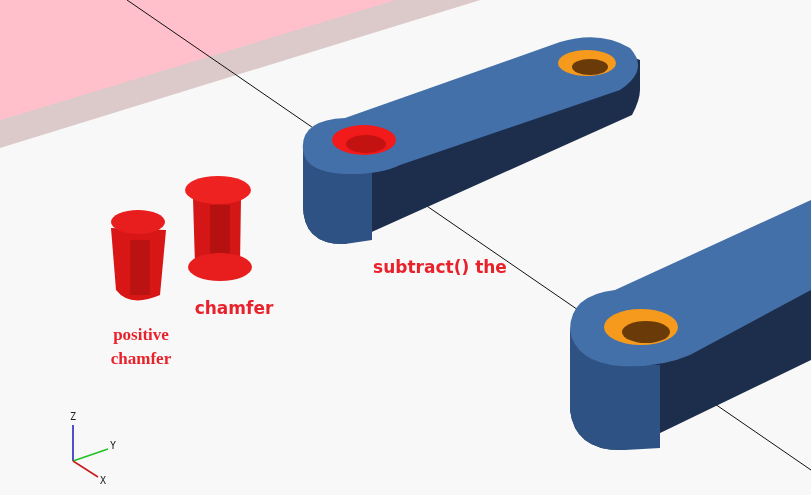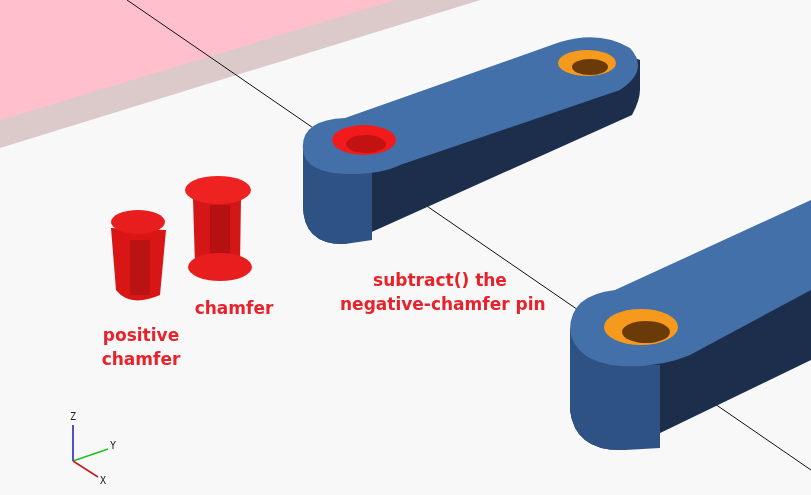--- a/index.html
+++ b/index.html
@@ -57,28 +57,27 @@
       <ellipse cx="218" cy="190" rx="33" ry="14" fill="#ef2222"></ellipse>
     </g>
 
     <g>
       <line x1="73" y1="461" x2="73" y2="425" stroke="#1818c0" stroke-width="1.5"></line>
       <line x1="73" y1="461" x2="108" y2="449" stroke="#22c022" stroke-width="1.5"></line>
       <line x1="73" y1="461" x2="98" y2="477" stroke="#c81818" stroke-width="1.5"></line>
     </g>
   </svg>
 
-  <div class="label" style="left:100px; top:323px; width:82px;">
+  <div class="label" style="left:100px; top:323px; width:82px;font-family:Liberation Serif, serif;">
     <span>positive</span>
     <span>chamfer</span>
   </div>
   <div class="label" style="left:192px; top:296px; width:84px;">
     <span>chamfer</span>
   </div>
-  <div class="label" style="left:340px; top:255px; width:200px;margin-top:13px;">
+  <div class="label" style="left:340px; top:255px; width:200px;">
     <span>subtract() the</span>
-    <span>negative-chamfer pin</span>
   </div>
 
   <div class="axis-label" style="left:70px; top:412px;">Z</div>
   <div class="axis-label" style="left:110px; top:441px;">Y</div>
   <div class="axis-label" style="left:100px; top:476px;">X</div>
 </div>
 
 </body></html>

